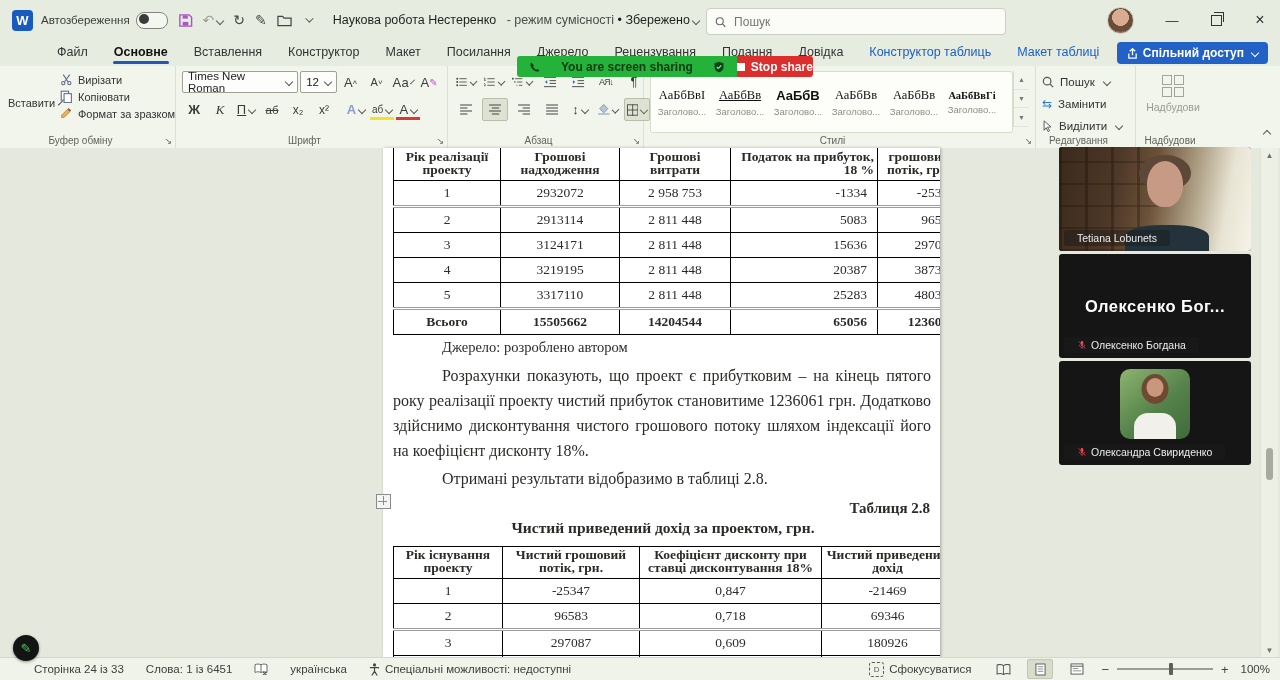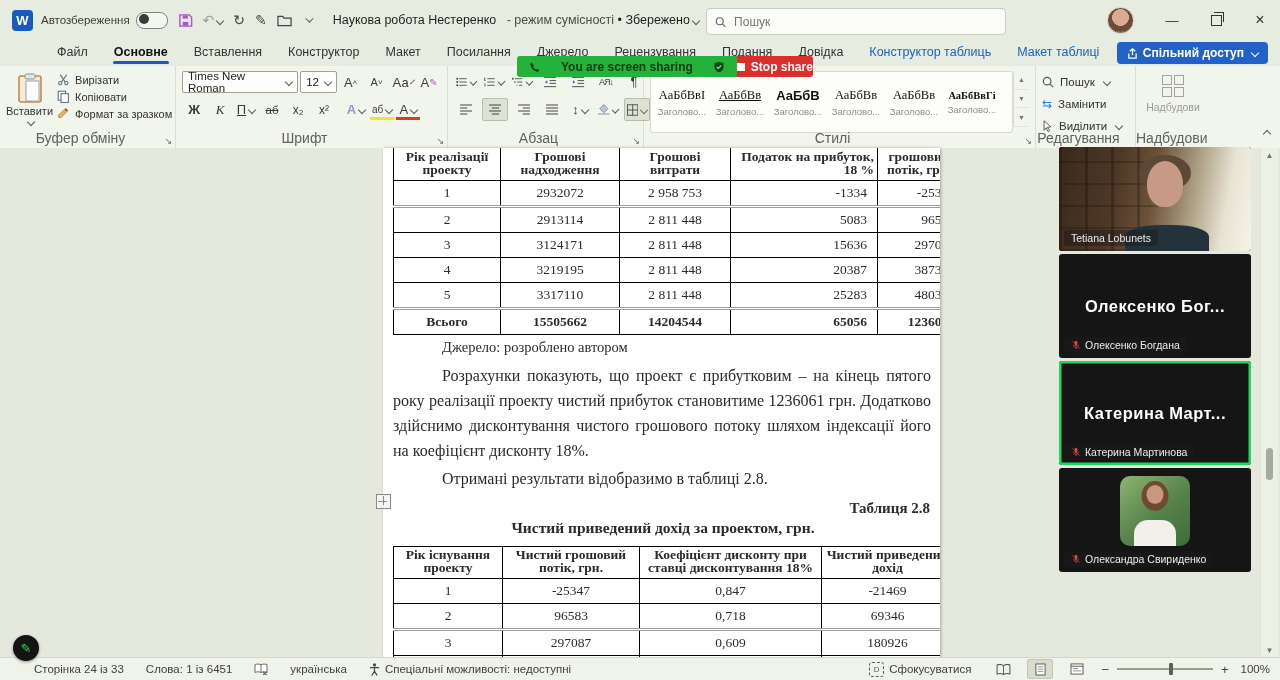--- a/index.html
+++ b/index.html
@@ -34,28 +34,28 @@
   .share-btn{position:absolute;right:12px;top:42px;height:22px;background:#2262c6;color:#fff;border-radius:4px;font-size:12px;
     display:flex;align-items:center;gap:5px;padding:0 10px;font-weight:bold;}
   
   .banner{position:absolute;left:517px;top:56px;height:21px;display:flex;z-index:60;font-size:12px;font-weight:bold;}
   .banner .green{background:#25b23b;color:#0c3a12;display:flex;align-items:center;gap:20px;padding:0 12px;border-radius:3px 0 0 3px;}
   .banner .red{background:#dd2e2e;color:#fff;display:flex;align-items:center;gap:6px;padding:0 0;border-radius:0 3px 3px 0;}
   .stop-sq{width:8px;height:8px;background:#fff;display:inline-block;}
   
   .ribbon{position:absolute;top:66px;left:0;right:0;height:82px;background:#f2f5eb;border-bottom:1px solid #d3d8c9;display:flex;}
   .grp{position:relative;height:100%;border-right:1px solid #dce0d2;box-sizing:border-box;padding:5px 6px 16px;}
-  .grp-label{position:absolute;bottom:2px;left:0;right:14px;text-align:center;font-size:14px;color:#60635a;white-space:nowrap;}
+  .grp-label{position:absolute;bottom:2px;left:0;right:14px;text-align:center;font-size:10px;color:#60635a;white-space:nowrap;}
   .launcher{position:absolute;bottom:2px;right:3px;font-size:9px;color:#6a6d63;}
   .rbtn{display:inline-flex;align-items:center;justify-content:center;height:21px;min-width:20px;padding:0 2px;font-size:13px;color:#3b3b37;}
   .combo{background:#fdfefb;border:1px solid #9ea294;border-radius:2px;height:20px;display:flex;align-items:center;padding:0 5px;font-size:11.5px;color:#222;}
   .row{display:flex;align-items:center;gap:2px;}
   svg.ic{display:block;}
   
-  .paste-big{width:50px;display:flex;flex-direction:column;align-items:center;font-size:11px;color:#333;gap:2px;padding-top:2px;}
+  .paste-big{width:50px;display:flex;flex-direction:row;align-items:center;font-size:11px;color:#333;gap:2px;padding-top:2px;}
   .clip-col{display:flex;flex-direction:column;justify-content:flex-start;gap:4px;margin-left:4px;padding-top:2px;}
   .clip-item{display:flex;align-items:center;gap:5px;font-size:11px;color:#333;white-space:nowrap;}
   
   .g-bold{font-weight:bold;}
   .g-italic{font-style:italic;font-family:"Liberation Serif",serif;}
   .g-underline{text-decoration:underline;}
   .g-strike{text-decoration:line-through;font-size:11.5px;}
   .g-fx{color:#8c9cc8;font-weight:bold;}
   .ul-red{box-shadow:inset 0 -3px 0 #d83b2d;}
   .ul-yellow{box-shadow:inset 0 -3px 0 #f3e41f;}
@@ -106,21 +106,21 @@
   .tbl-caption{font-size:15px;font-weight:bold;text-align:right;margin-top:9px;padding-right:3px;}
   .tbl-title{font-size:15.5px;font-weight:bold;text-align:center;margin-top:2px;}
   .move-handle{position:absolute;left:376px;top:346px;width:13px;height:13px;border:1px solid #8a8a8a;background:#f4f4f4;z-index:5;}
   .move-handle:before{content:"";position:absolute;left:5.5px;top:1px;width:1.5px;height:9px;background:#8a8a8a;}
   .move-handle:after{content:"";position:absolute;top:5.5px;left:1px;height:1.5px;width:9px;background:#8a8a8a;}
   
   .zoompanel{position:absolute;left:1059px;top:147px;width:192px;z-index:40;}
   .tile{position:relative;height:104px;background:#151515;margin-bottom:3px;border-radius:3px;overflow:hidden;}
   .tile.active{box-shadow:inset 0 0 0 2.5px #1fd75f;}
   .tile-name-center{display:flex;align-items:center;justify-content:center;height:100%;color:#fff;font-weight:bold;font-size:16.5px;letter-spacing:.5px;}
-  .name-tag{position:absolute;left:5px;bottom:5px;background:rgba(25,25,25,.8);color:#ececec;font-size:10.5px;padding:2px 7px;border-radius:3px;display:flex;align-items:center;gap:4px;max-width:170px;white-space:nowrap;z-index:3;}
+  .name-tag{position:absolute;left:5px;bottom:5px;background:rgba(25,25,25,.8);color:#ececec;font-size:10.5px;padding:2px 13px;border-radius:3px;display:flex;align-items:center;gap:4px;max-width:170px;white-space:nowrap;z-index:3;}
   .v-bg{position:absolute;inset:0;background:linear-gradient(100deg,#3a2a1c 0%,#4e3827 30%,#6b5138 48%,#b4a78d 70%,#e8e4d4 85%,#f5f3e8 100%);}
   .v-shelf{position:absolute;left:0;top:0;width:52%;height:100%;opacity:.5;
     background:repeating-linear-gradient(90deg,rgba(15,9,4,.55) 0 3px,transparent 3px 26px),repeating-linear-gradient(0deg,rgba(15,9,4,.45) 0 2px,transparent 2px 22px);}
   .v-hair{position:absolute;left:80px;top:8px;width:52px;height:36px;background:#5d4736;border-radius:50%;}
   .v-face{position:absolute;left:88px;top:14px;width:36px;height:46px;background:#c79a85;border-radius:50% 50% 46% 46%;}
   .v-body{position:absolute;left:66px;bottom:0;width:84px;height:26px;background:#24333b;border-radius:44% 44% 0 0;}
   .av-sq{width:70px;height:70px;border-radius:10px;margin:8px auto 0;background:linear-gradient(140deg,#8db470 0%,#55824a 55%,#3f6b3a 100%);position:relative;overflow:hidden;}
   .av-head{position:absolute;left:50%;top:9px;transform:translateX(-50%);width:17px;height:19px;border-radius:50%;background:#c9977b;}
   .av-hairf{position:absolute;left:50%;top:5px;transform:translateX(-50%);width:27px;height:30px;border-radius:50%;background:#6e4a33;z-index:0;}
   .av-head{z-index:1;}
@@ -608,32 +608,20 @@
   <div class="tile">
     <div class="tile-name-center">Олексенко Бог...</div>
     <div class="name-tag">
       <svg class="ic" width="10" height="10" viewBox="0 0 16 16">
           <path d="M8 1.5c-1.1 0-2 .9-2 2V8c0 1.1.9 2 2 2s2-.9 2-2V3.5c0-1.1-.9-2-2-2z" fill="#e04f5f"></path>
           <path d="M4 7.5V8c0 2.2 1.8 4 4 4s4-1.8 4-4v-.5" stroke="#e04f5f" fill="none"></path>
           <path d="M8 12v2.5" stroke="#e04f5f"></path>
           <path d="M2.5 2l11 12" stroke="#d8242f" stroke-width="1.6"></path>
         </svg>
       <span>Олексенко Богдана</span>
-    </div>
-  </div>
-  <div class="tile active">
-    <div class="tile-name-center">Катерина Март...</div>
-    <div class="name-tag">
-      <svg class="ic" width="10" height="10" viewBox="0 0 16 16">
-          <path d="M8 1.5c-1.1 0-2 .9-2 2V8c0 1.1.9 2 2 2s2-.9 2-2V3.5c0-1.1-.9-2-2-2z" fill="#e04f5f"></path>
-          <path d="M4 7.5V8c0 2.2 1.8 4 4 4s4-1.8 4-4v-.5" stroke="#e04f5f" fill="none"></path>
-          <path d="M8 12v2.5" stroke="#e04f5f"></path>
-          <path d="M2.5 2l11 12" stroke="#d8242f" stroke-width="1.6"></path>
-        </svg>
-      <span>Катерина Мартинова</span>
     </div>
   </div>
   <div class="tile">
     <div class="av-sq">
       <div class="av-hairf"></div>
         <div class="av-head"></div>
         <div class="av-body"></div>
     </div>
     <div class="name-tag">
       <svg class="ic" width="10" height="10" viewBox="0 0 16 16">

